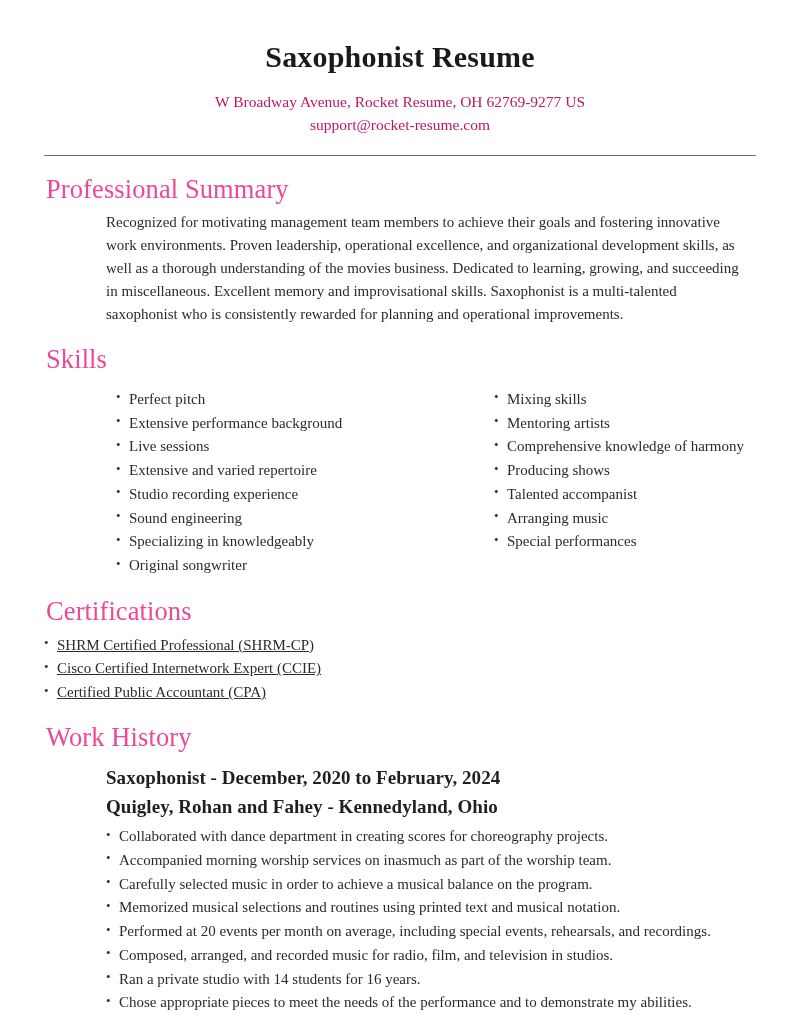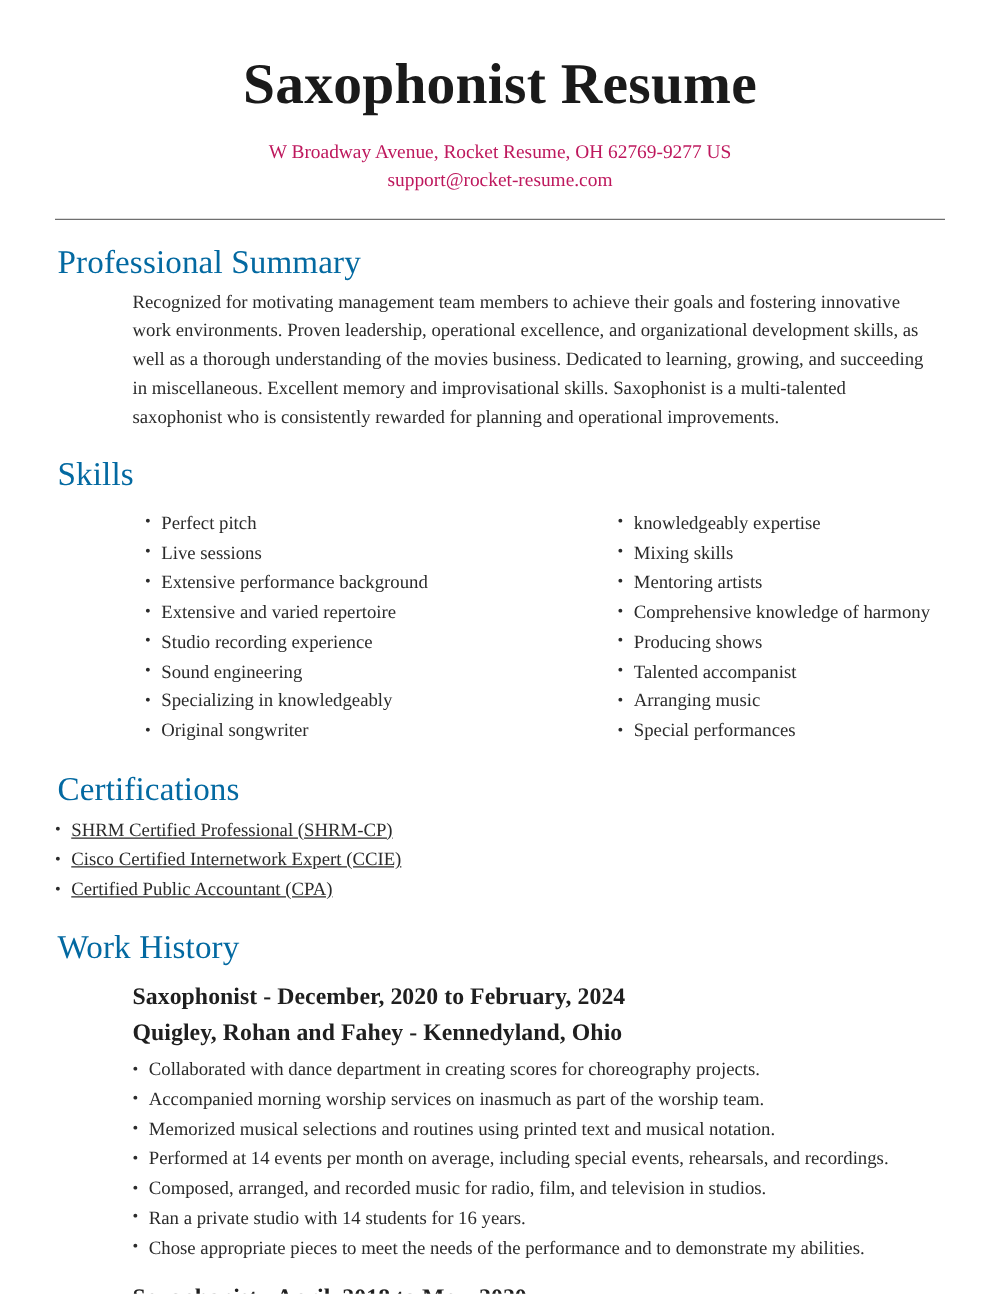--- a/index.html
+++ b/index.html
@@ -20,21 +20,21 @@
     width: 800px;
     height: 1035px;
     box-sizing: border-box;
     padding: 0 44px;
     position: relative;
   }
 
   
   .resume-title {
     text-align: center;
-    font-size: 46px;
+    font-size: 30px;
     font-weight: 700;
     letter-spacing: 0.2px;
     color: #1a1a1a;
     margin: 0;
     padding-top: 38px;
     line-height: 1.25;
   }
   .contact-block {
     text-align: center;
     margin-top: 14px;
@@ -51,21 +51,21 @@
     margin: 18px 0 0 0;
   }
 
   
   .section {
     margin-top: 16px;
   }
   .section-heading {
     font-size: 26.5px;
     font-weight: 400;
-    color: #0369a1;
+    color: #ec4899;
     margin: 0 0 4px 2px;
     line-height: 1.35;
     letter-spacing: 0.1px;
   }
 
   
   .summary-text {
     font-size: 15px;
     line-height: 1.53;
     color: #2b2b2b;
@@ -160,32 +160,31 @@
     <h2 class="section-heading">Professional Summary</h2>
     <p class="summary-text">Recognized for motivating management team members to achieve their goals and fostering innovative work environments. Proven leadership, operational excellence, and organizational development skills, as well as a thorough understanding of the movies business. Dedicated to learning, growing, and succeeding in miscellaneous. Excellent memory and improvisational skills. Saxophonist is a multi-talented saxophonist who is consistently rewarded for planning and operational improvements.</p>
   </section>
 
   <section class="section">
     <h2 class="section-heading">Skills</h2>
     <div class="skills-columns">
       <div class="skills-col left">
         <ul class="bullets">
             <li>Perfect pitch</li>
+            <li>Extensive performance background</li>
             <li>Live sessions</li>
-            <li>Extensive performance background</li>
             <li>Extensive and varied repertoire</li>
             <li>Studio recording experience</li>
             <li>Sound engineering</li>
             <li>Specializing in knowledgeably</li>
             <li>Original songwriter</li>
           </ul>
       </div>
       <div class="skills-col right">
         <ul class="bullets">
-            <li>knowledgeably expertise</li>
             <li>Mixing skills</li>
             <li>Mentoring artists</li>
             <li>Comprehensive knowledge of harmony</li>
             <li>Producing shows</li>
             <li>Talented accompanist</li>
             <li>Arranging music</li>
             <li>Special performances</li>
           </ul>
       </div>
     </div>
@@ -202,22 +201,23 @@
 
   <section class="section">
     <h2 class="section-heading">Work History</h2>
     <div>
         <div class="job">
           <div class="job-line">Saxophonist - December, 2020 to February, 2024</div>
           <div class="job-line">Quigley, Rohan and Fahey - Kennedyland, Ohio</div>
           <ul class="bullets job-bullets">
             <li>Collaborated with dance department in creating scores for choreography projects.</li>
             <li>Accompanied morning worship services on inasmuch as part of the worship team.</li>
+            <li>Carefully selected music in order to achieve a musical balance on the program.</li>
             <li>Memorized musical selections and routines using printed text and musical notation.</li>
-            <li>Performed at 14 events per month on average, including special events, rehearsals, and recordings.</li>
+            <li>Performed at 20 events per month on average, including special events, rehearsals, and recordings.</li>
             <li>Composed, arranged, and recorded music for radio, film, and television in studios.</li>
             <li>Ran a private studio with 14 students for 16 years.</li>
             <li>Chose appropriate pieces to meet the needs of the performance and to demonstrate my abilities.</li>
           </ul>
         </div>
         <div class="job">
           <div class="job-line">Saxophonist - April, 2018 to May, 2020</div>
         </div>
       </div>
   </section>

